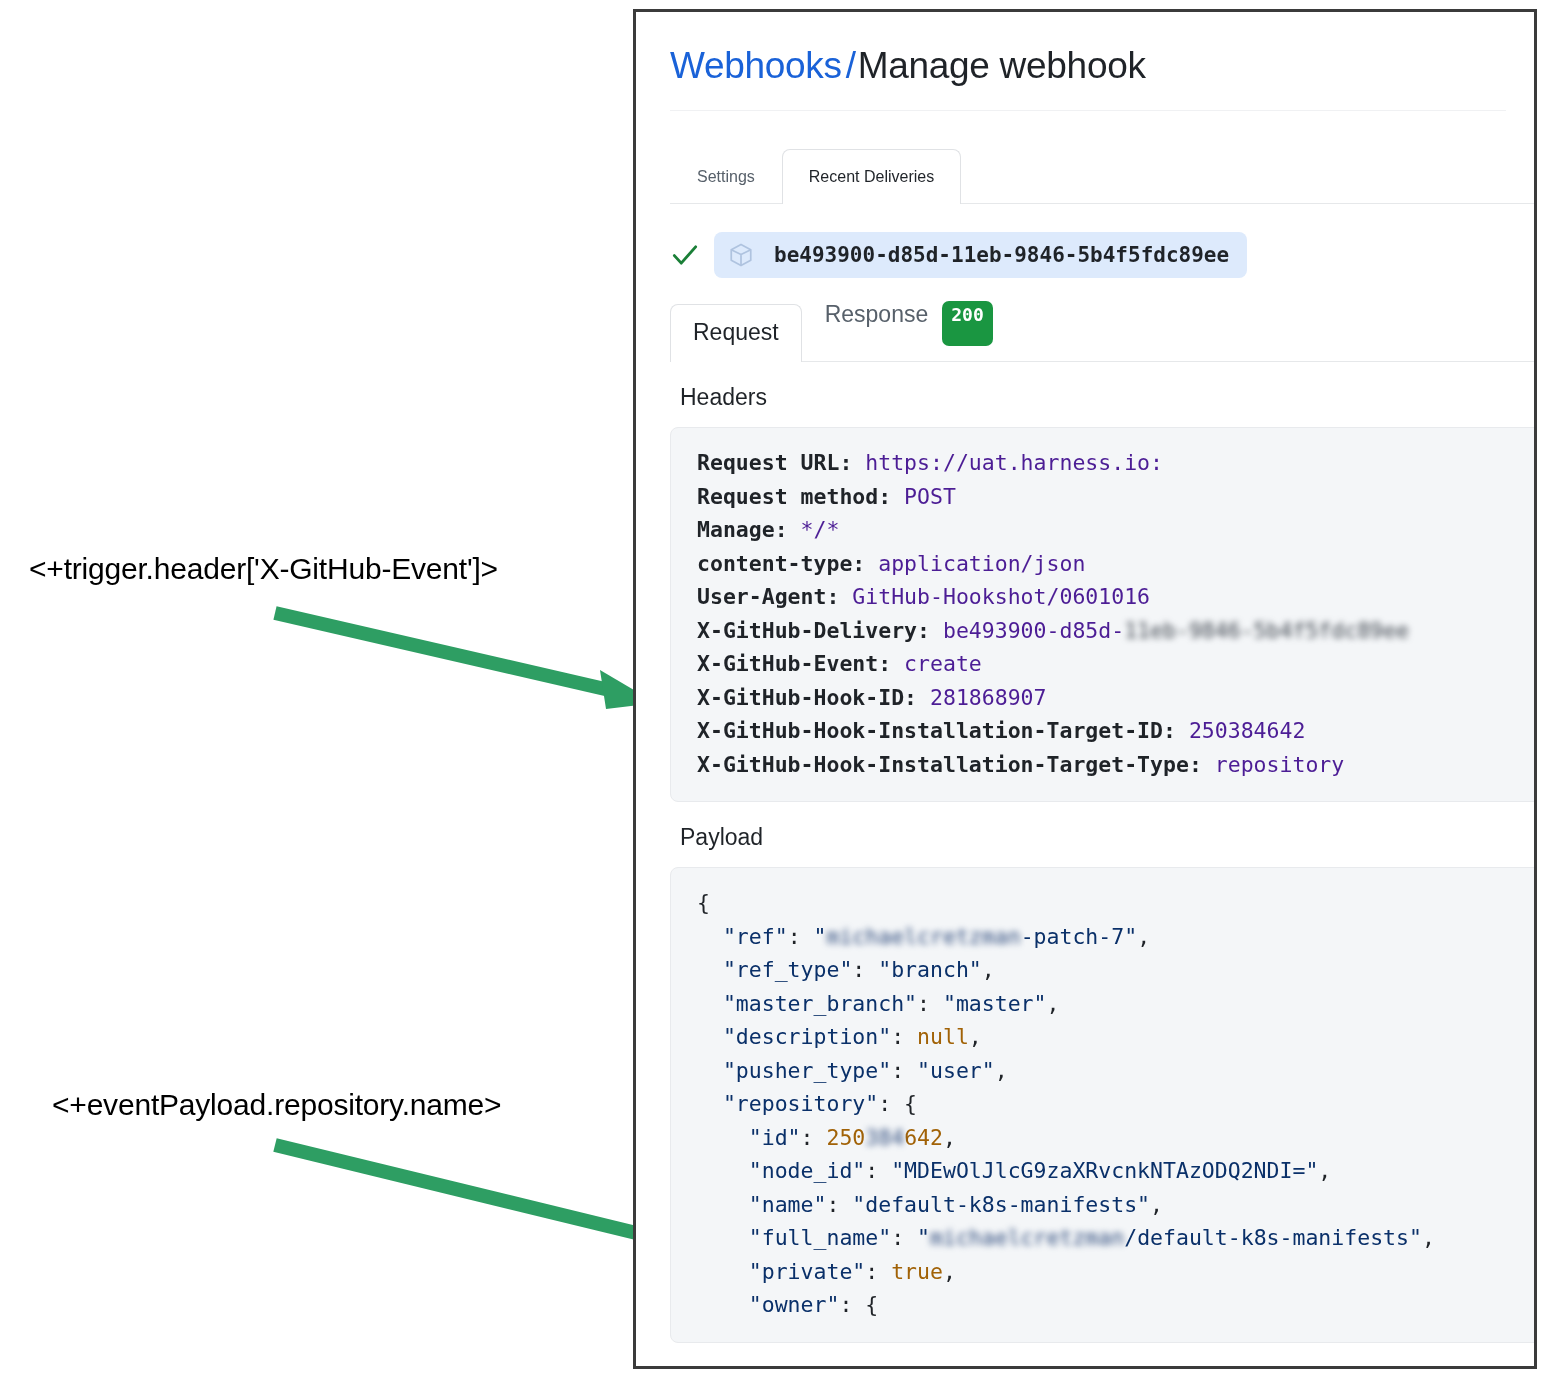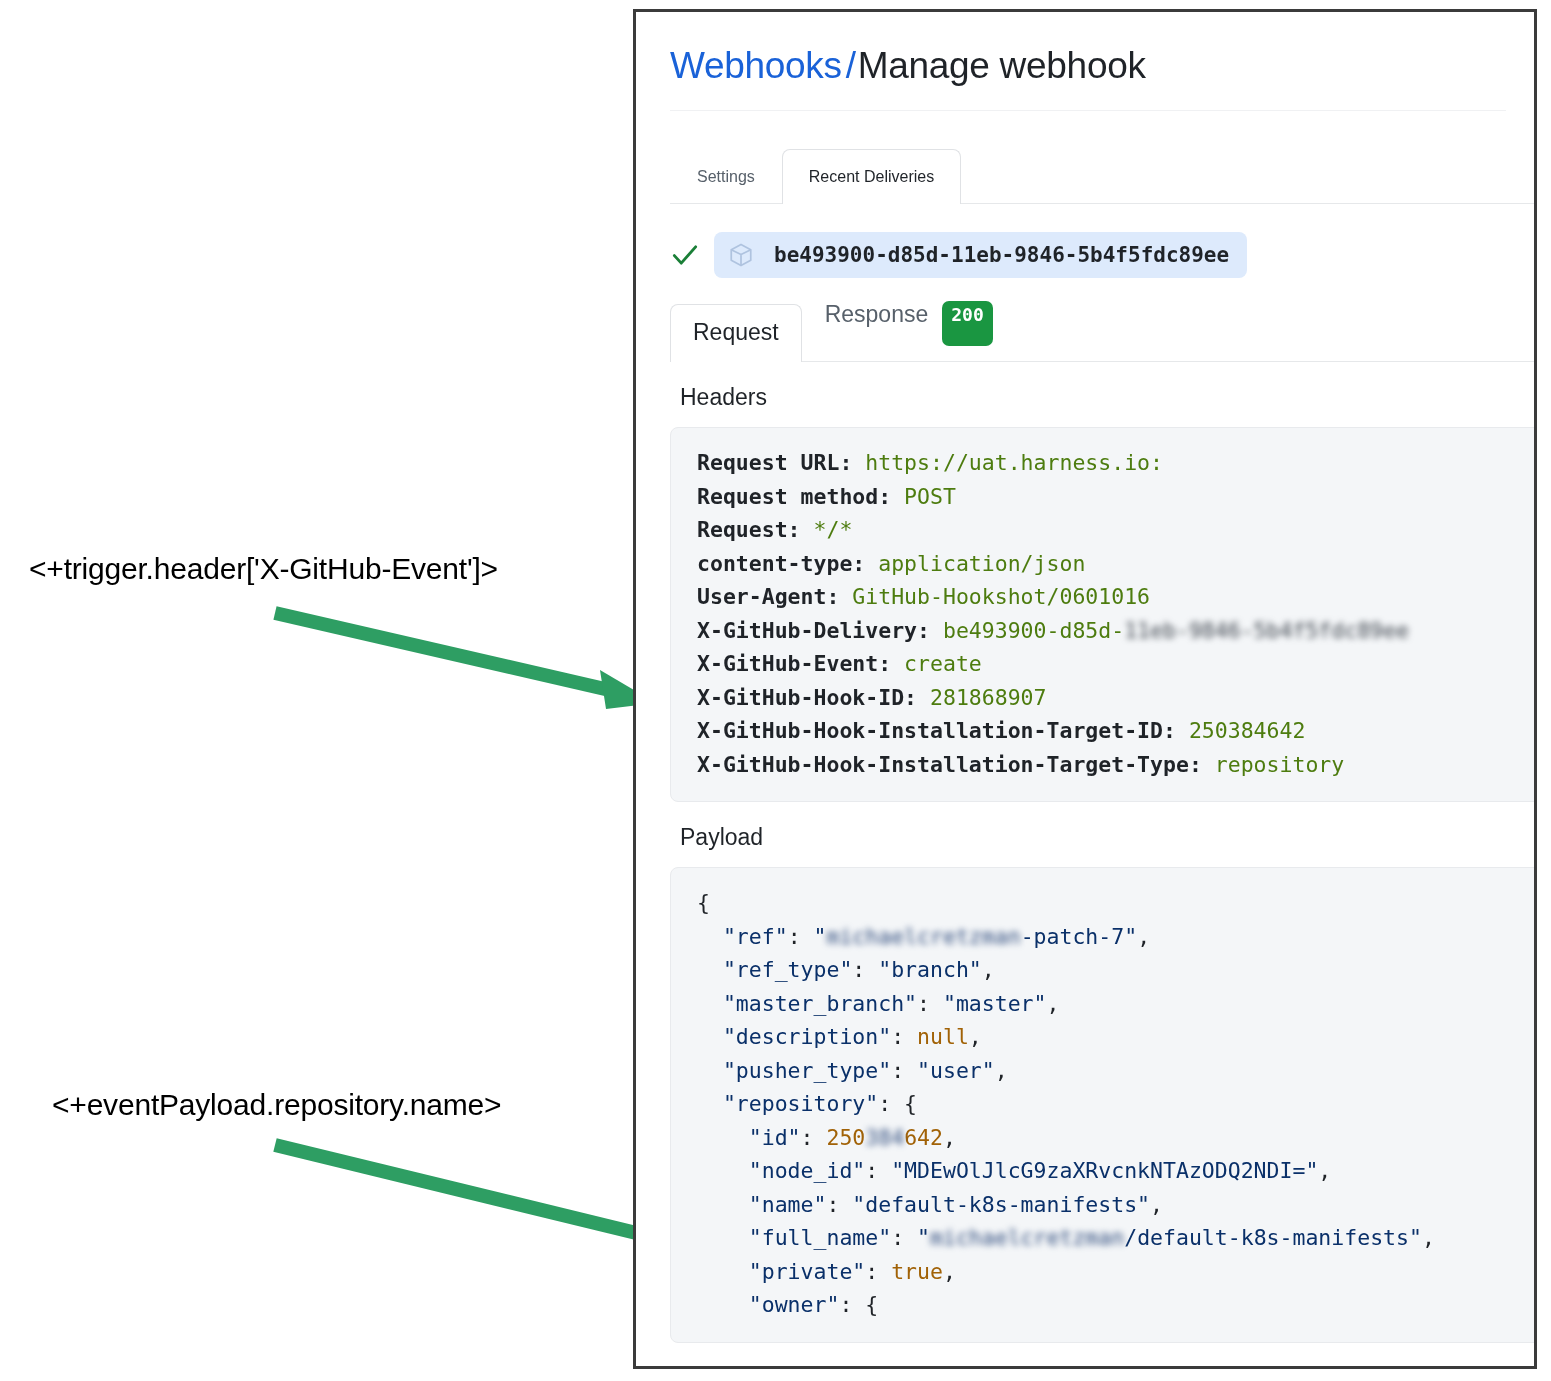--- a/index.html
+++ b/index.html
@@ -232,21 +232,21 @@
     font-size: 21.5px;
     line-height: 33.5px;
     color: #24292f;
     white-space: pre;
   }
   .hdr-key {
     font-weight: 700;
     color: #1f2328;
   }
   .hdr-val {
-    color: #4d7c0f;
+    color: #4c1d95;
   }
 
   
   .redacted {
     display: inline-block;
     color: #3d444d;
     filter: blur(3.2px);
     vertical-align: baseline;
   }
   .redacted-json {
@@ -316,21 +316,21 @@
       <div class="itab">
         <span>Response</span>
         <span class="status-badge">200</span>
       </div>
     </div>
 
     <div class="section-heading">Headers</div>
     <div class="code-box" id="headers-box">
         <div class="code-line"><span class="hdr-key">Request URL:</span><span class="hdr-val"> https://uat.harness.io:</span></div>
         <div class="code-line"><span class="hdr-key">Request method:</span><span class="hdr-val"> POST</span></div>
-        <div class="code-line"><span class="hdr-key">Request:</span><span class="hdr-val"> */*</span></div>
+        <div class="code-line"><span class="hdr-key">Manage:</span><span class="hdr-val"> */*</span></div>
         <div class="code-line"><span class="hdr-key">content-type:</span><span class="hdr-val"> application/json</span></div>
         <div class="code-line"><span class="hdr-key">User-Agent:</span><span class="hdr-val"> GitHub-Hookshot/0601016</span></div>
         <div class="code-line"><span class="hdr-key">X-GitHub-Delivery:</span><span class="hdr-val"> be493900-d85d-</span><span class="redacted">11eb-9846-5b4f5fdc89ee</span></div>
         <div class="code-line"><span class="hdr-key">X-GitHub-Event:</span><span class="hdr-val"> create</span></div>
         <div class="code-line"><span class="hdr-key">X-GitHub-Hook-ID:</span><span class="hdr-val"> 281868907</span></div>
         <div class="code-line"><span class="hdr-key">X-GitHub-Hook-Installation-Target-ID:</span><span class="hdr-val"> 250384642</span></div>
         <div class="code-line"><span class="hdr-key">X-GitHub-Hook-Installation-Target-Type:</span><span class="hdr-val"> repository</span></div>
       </div>
 
     <div class="section-heading">Payload</div>

